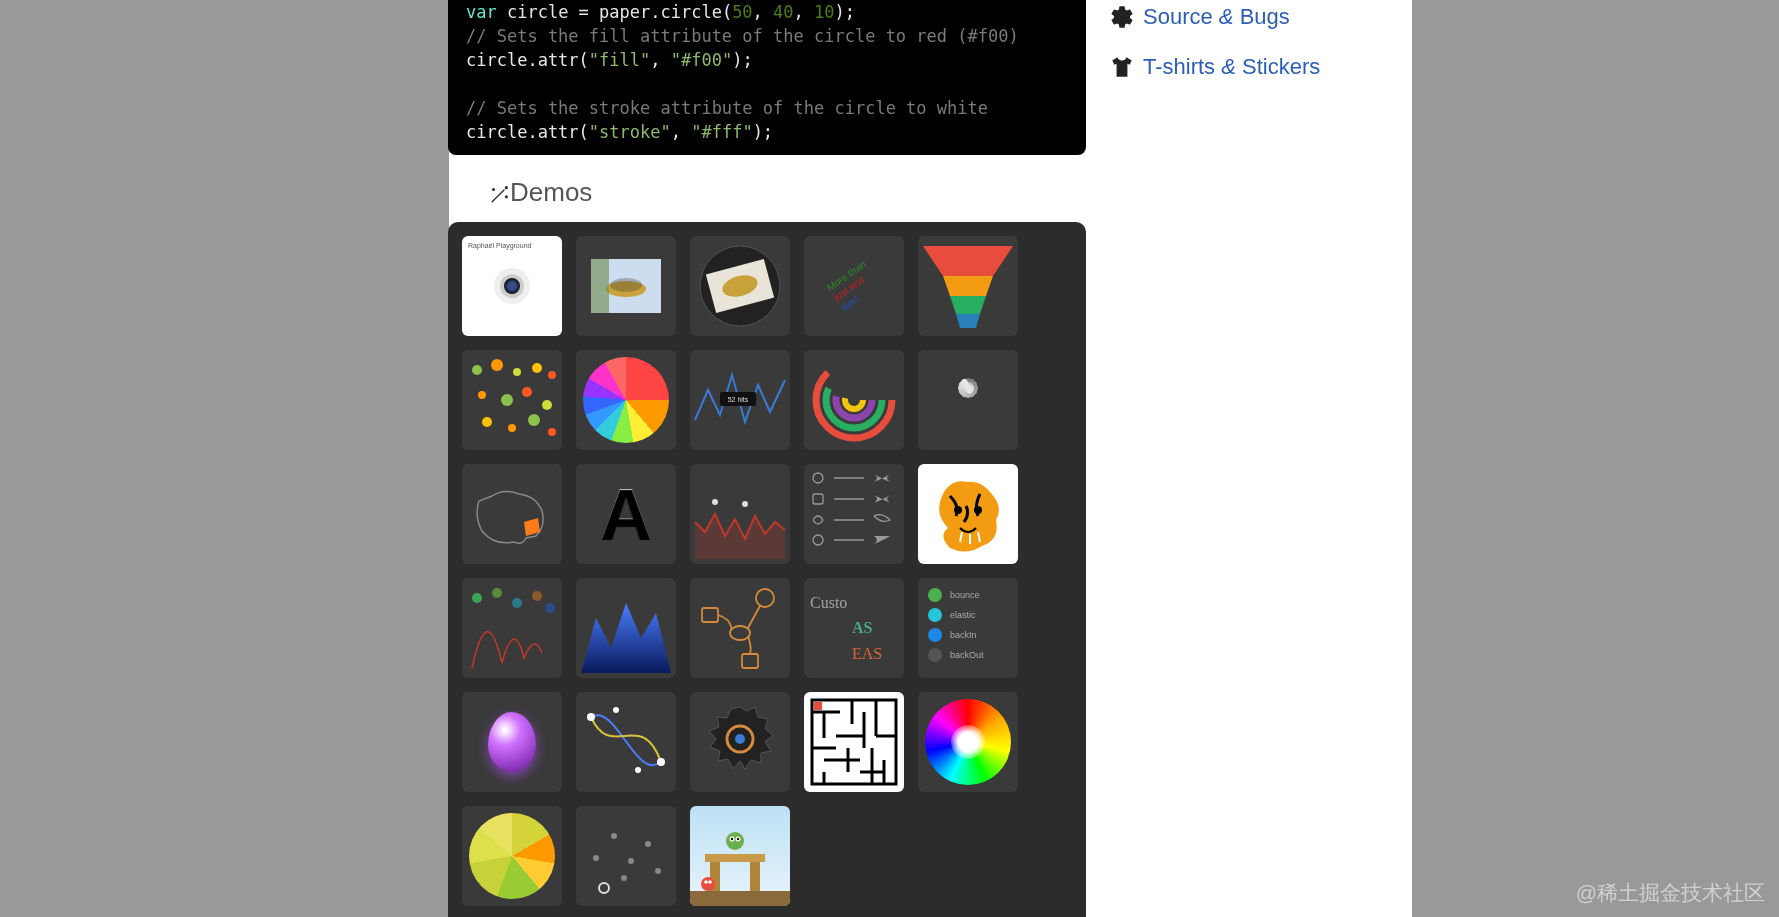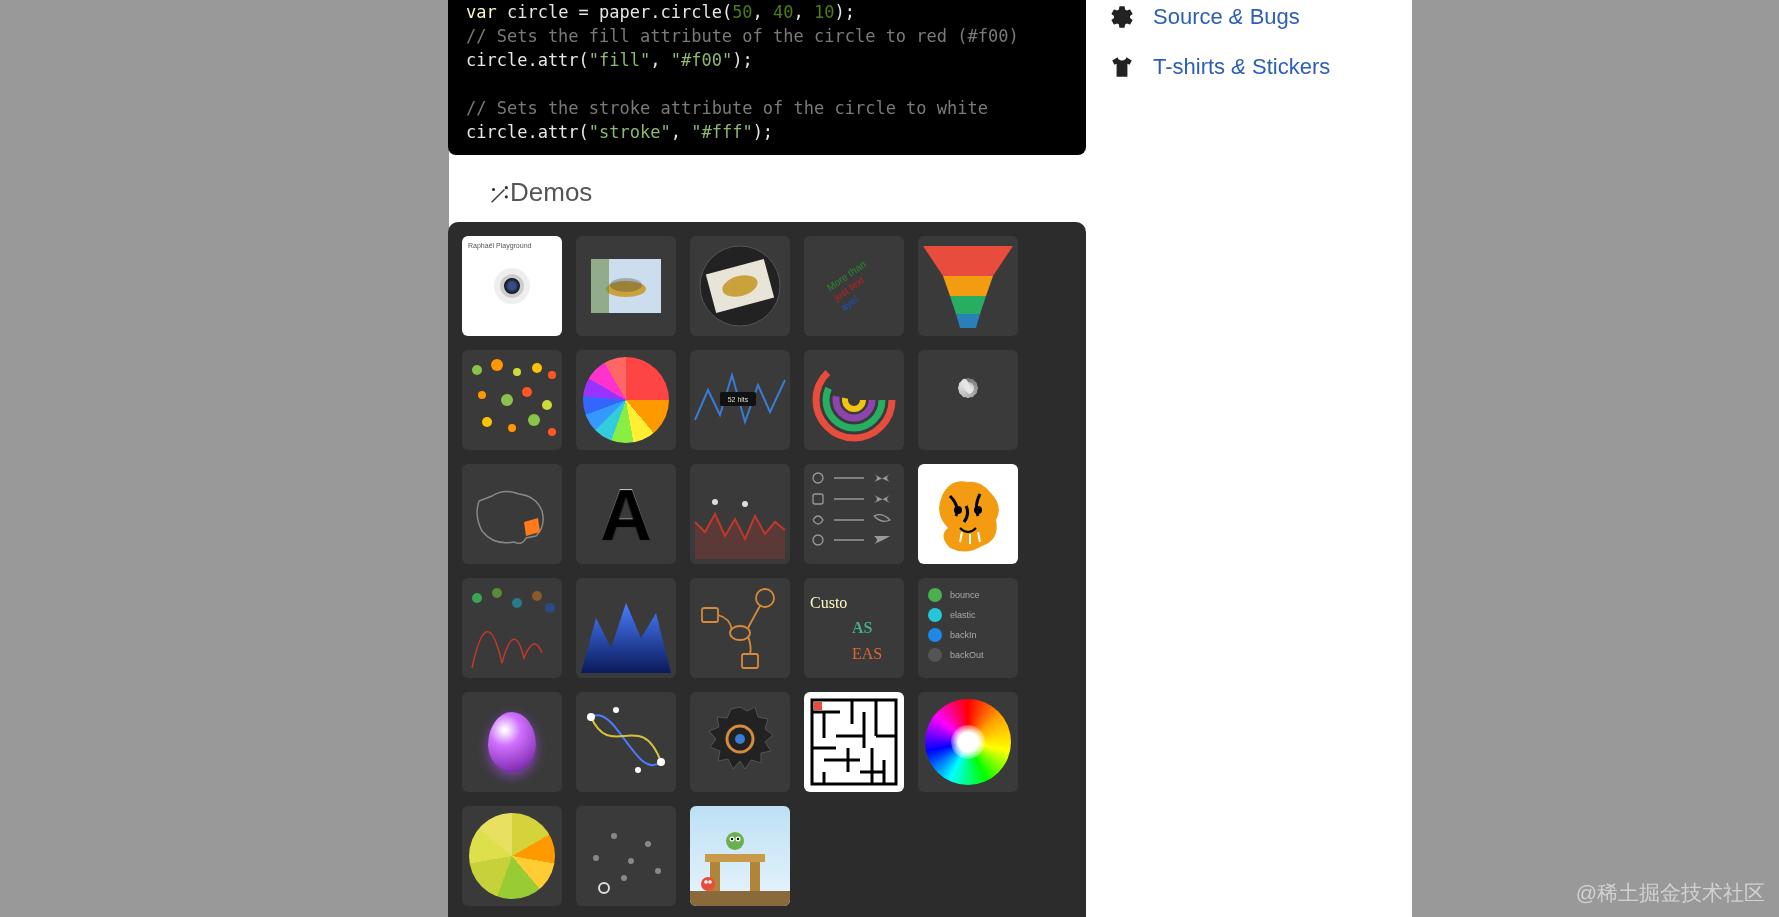--- a/index.html
+++ b/index.html
@@ -30,21 +30,21 @@
     color: #ccc;
     font-family: "Consolas", "Monaco", monospace;
     font-size: 17px;
     line-height: 24px;
     padding: 0 18px 24px 18px;
     border-radius: 0 0 8px 8px;
     white-space: pre;
     overflow: hidden;
     height: 155px;
   }
-  .kw { color: #fef9c3; }
+  .kw { color: #5eead4; }
   .num { color: #4d7c0f; }
   .str { color: #8fb96f; }
   .com { color: #7a7a7a; }
   .pln { color: #e6e6e6; }
 
   .demos-header {
     display: flex;
     align-items: center;
     padding: 22px 0 14px 40px;
     color: #555;
@@ -76,21 +76,21 @@
   }
 
   .right-links {
     position: absolute;
     left: 660px;
     top: 4px;
   }
   .link-row {
     display: flex;
     align-items: center;
-    gap: 18px;
+    gap: 8px;
     margin-bottom: 24px;
     font-size: 22px;
     cursor: pointer;
   }
   .link-row a { color: #2b5fb5; text-decoration: none; }
   .link-row .amp { font-style: italic; color: #2b5fb5; }
   .link-icon { width: 26px; height: 26px; color: #333; }
 
   .watermark {
     position: absolute;
@@ -111,21 +111,21 @@
   
   .colorwheel { width:86px; height:86px; border-radius:50%; background: conic-gradient(red,orange,yellow,lime,cyan,blue,magenta,red); position:relative;}
   .colorwheel::after{content:"";position:absolute;inset:30%;border-radius:50%;background:radial-gradient(#fff,#fff 40%,transparent 80%);}
   
   .maze { background:#fff; padding:4px;}
   
   .text-rot { font-size:10px; transform:rotate(-35deg); line-height:1.2;}
   .text-rot .l1{color:#2a8a2a;} .text-rot .l2{color:#c02020;} .text-rot .l3{color:#2050c0;}
   
   .custom-text { font-family: "Brush Script MT", cursive; font-size:16px; text-align:left; padding:6px; line-height:1.6;}
-  .custom-text .l1{color:#fef9c3;} .custom-text .l2{color:#d63;margin-left:42px;} .custom-text .l2 b{color:#4a8;}
+  .custom-text .l1{color:#a3a3a3;} .custom-text .l2{color:#d63;margin-left:42px;} .custom-text .l2 b{color:#4a8;}
   
   .easing-list { width:100%; padding:8px 10px; font-size:9px; color:#aaa;}
   .easing-list .row{display:flex;align-items:center;gap:8px;margin-bottom:6px;}
   .easing-list .dot{width:14px;height:14px;border-radius:50%;}
   
   .spinner { position:relative; width:60px; height:60px;}
   .spinner .blade{position:absolute;left:50%;top:50%;width:6px;height:16px;border-radius:3px;transform-origin:center -12px;}
   
   .piechart-wheel { width:86px; height:86px; border-radius:50%; background: conic-gradient(#f44 0 90deg,#f90 90deg 140deg,#fe3 140deg 170deg,#8e4 170deg 200deg,#3cd 200deg 225deg,#39f 225deg 250deg,#36f 250deg 275deg,#93f 275deg 300deg,#f3c 300deg 330deg,#f66 330deg 360deg);}
   

